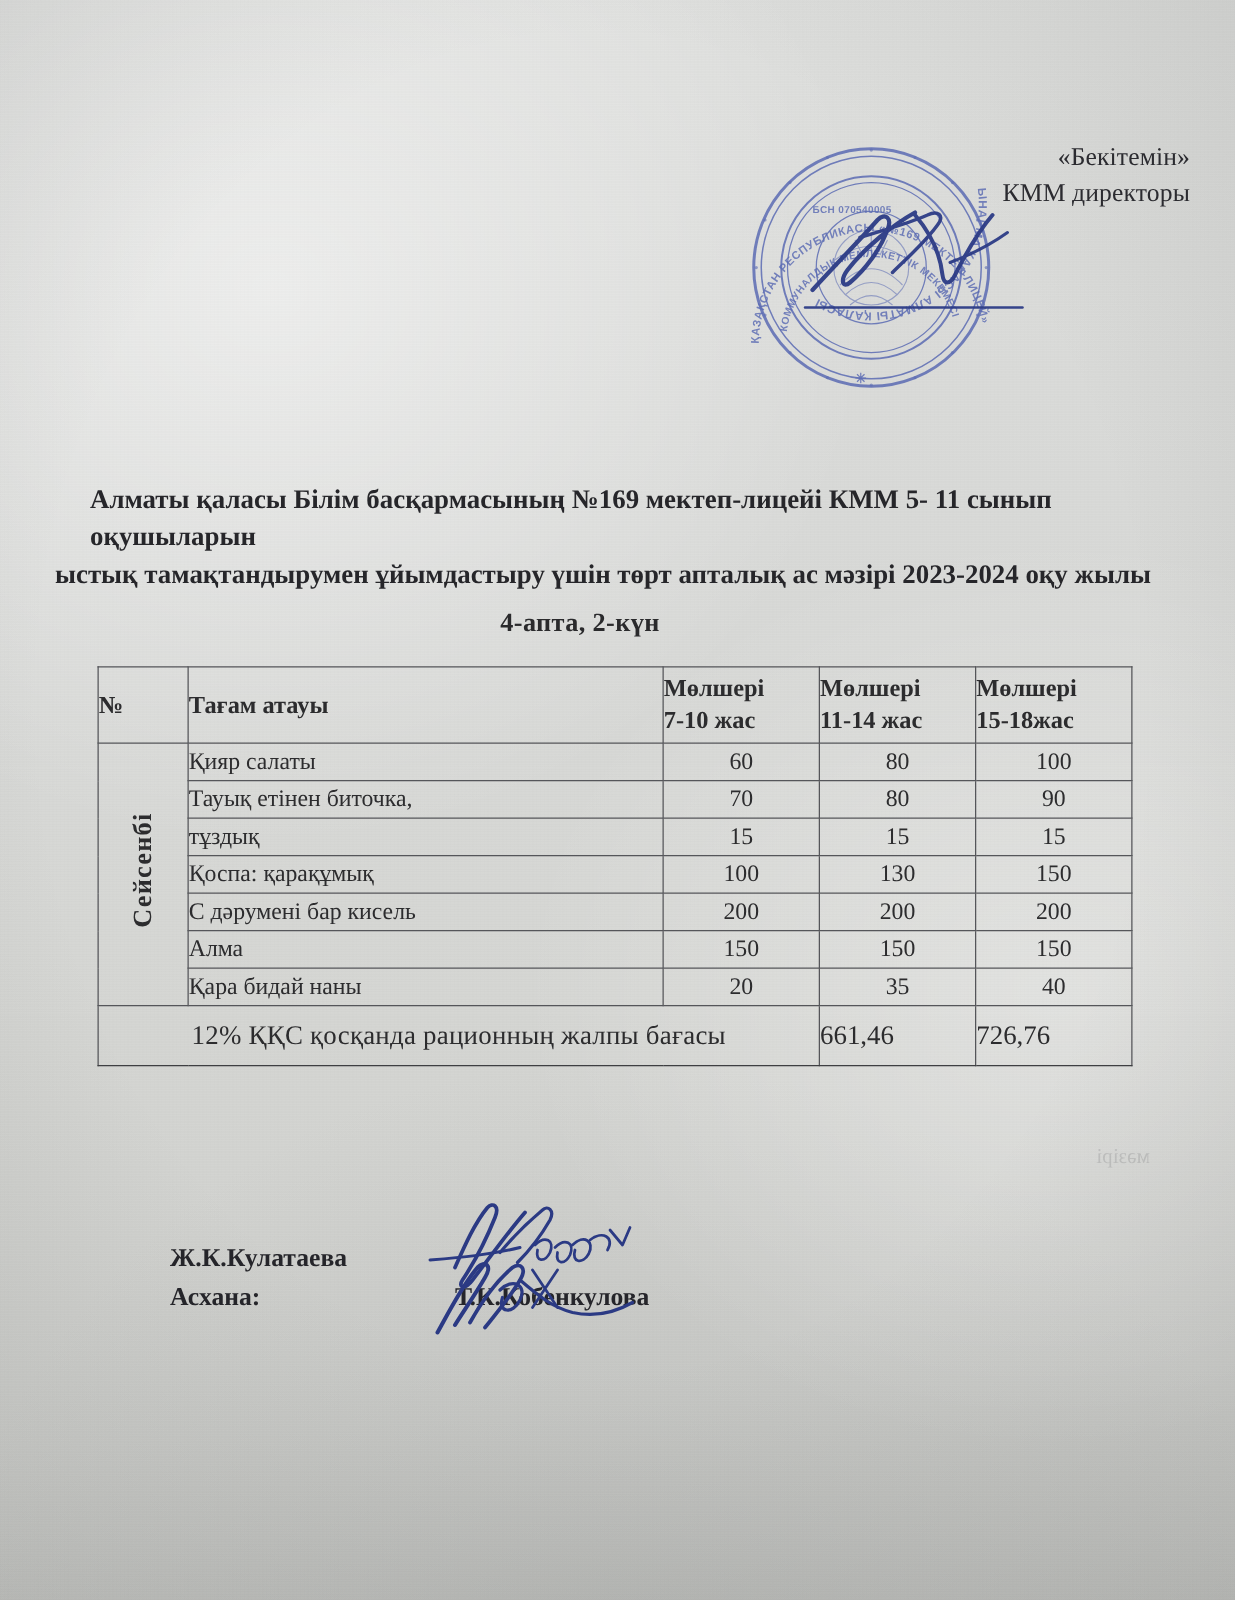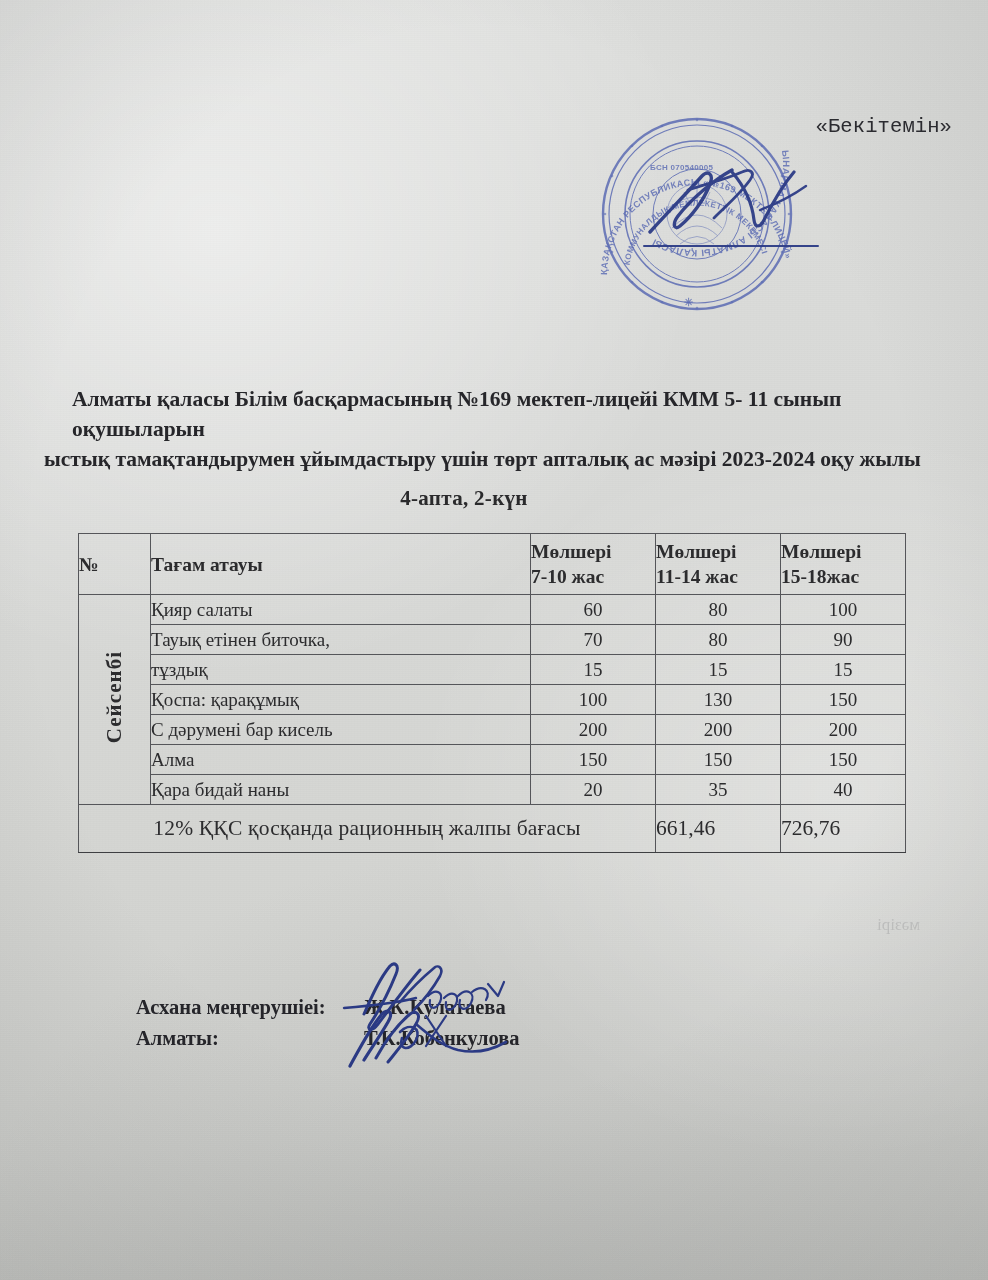--- a/index.html
+++ b/index.html
@@ -46,21 +46,20 @@
     position: absolute;
     left: 600px;
     top: 112px;
     width: 352px;
     text-align: right;
     font-size: 20.5px;
     line-height: 29px;
     letter-spacing: .1px;
     color: #2b2b30;
     z-index: 6;
-    font-family: Liberation Mono, monospace;
   }
   .approval div { white-space: nowrap; }
 
   
   .seal {
     position: absolute;
     left: 572px;
     top: 108px;
     width: 250px;
     height: 212px;
@@ -286,20 +285,21 @@
       <path d="M14 82 C 34 60, 50 44, 66 26 C 72 20, 78 24, 74 34 C 68 50, 56 66, 44 76 C 38 81, 36 74, 42 66 C 56 48, 78 30, 96 20" stroke-width="3.4"></path>
       <path d="M 52 40 C 70 34, 88 30, 106 22 C 114 18, 120 22, 114 30 C 104 44, 90 56, 78 68" stroke-width="2.8"></path>
       <path d="M 96 22 C 108 36, 116 52, 118 70 C 119 78, 124 78, 128 70 C 136 54, 146 36, 158 22" stroke-width="3.2"></path>
       <path d="M 124 60 C 140 54, 156 46, 170 36" stroke-width="2.4"></path>
       <path d="M 8 96 L 182 96" stroke-width="2"></path>
     </g>
   </svg>
 
   <div class="approval">
     <div>«Бекітемін»</div>
+    <div>КММ директоры</div>
   </div>
 
   <div class="doc-title">
     <div class="l1">Алматы қаласы  Білім басқармасының №169 мектеп-лицейі КММ 5- 11 сынып  оқушыларын</div>
     <div class="l2">ыстық тамақтандырумен ұйымдастыру үшін  төрт апталық ас мәзірі 2023-2024  оқу жылы</div>
   </div>
 
   <div class="subtitle">4-апта, 2-күн</div>
 
   <div class="tbl-wrap">
@@ -401,24 +401,23 @@
       <path d="M 12 104 C 22 86, 32 66, 44 52 C 50 46, 56 50, 50 60 C 42 74, 32 88, 26 98" stroke-width="3.2"></path>
       <path d="M 38 96 C 48 78, 60 62, 72 52 C 78 48, 84 52, 78 62 C 70 76, 58 90, 50 100" stroke-width="3"></path>
       <path d="M 62 70 c 10 -10 22 -4 16 8 c -6 12 -18 10 -14 -2" stroke-width="2.6"></path>
       <path d="M 78 62 C 92 74, 104 84, 120 88 C 138 92, 154 88, 168 80" stroke-width="2.6"></path>
       <path d="M 88 54 L 108 84 M 108 54 L 88 84" stroke-width="2.2"></path>
     </g>
   </svg>
 
   <div class="footer">
     <div class="row">
-      <span class="lbl">Асхана меңгерушіеі:</span>
       <span class="nm">Ж.К.Кулатаева</span>
     </div>
     <div class="row">
-      <span class="lbl">Алматы:</span>
+      <span class="lbl">Асхана:</span>
       <span class="nm">Т.К.Кобенкулова</span>
     </div>
   </div>
 
   <div class="grain"></div>
   <div class="vignette"></div>
 </div>
 
 </body></html>

